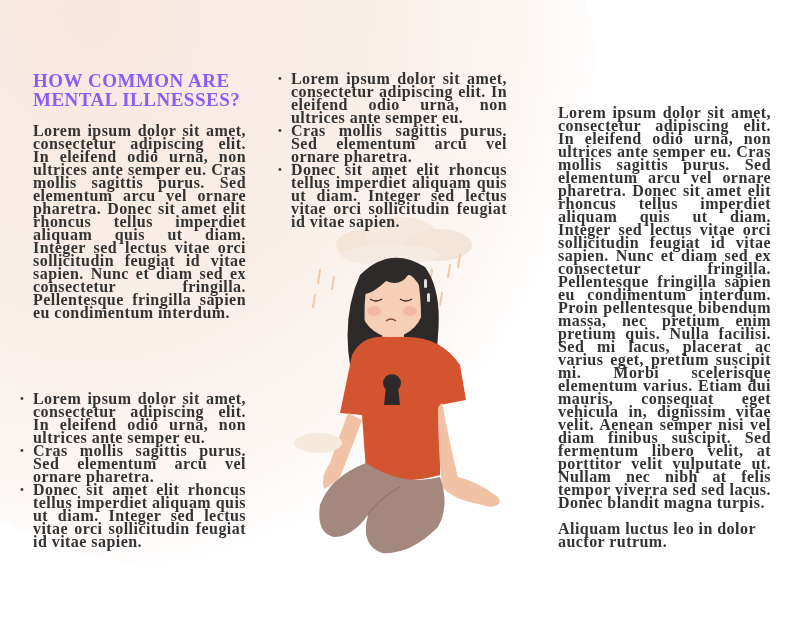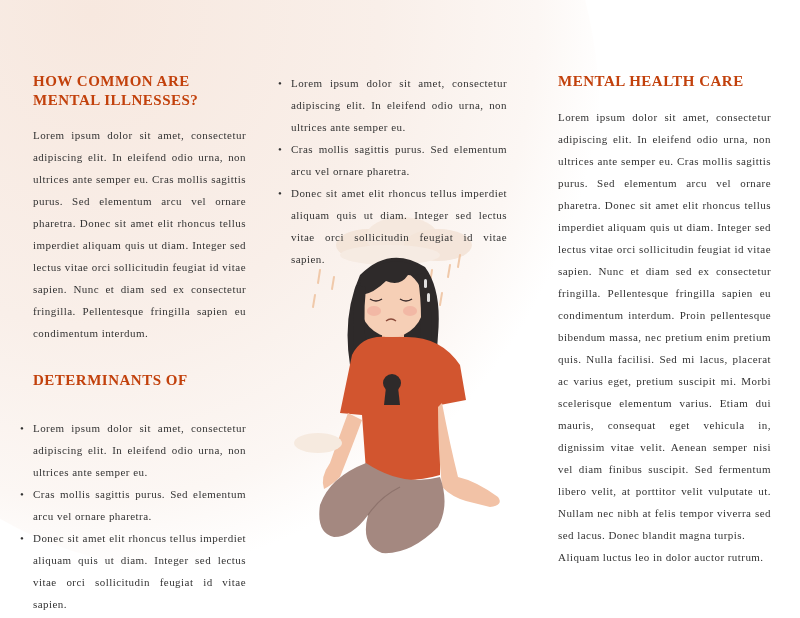--- a/index.html
+++ b/index.html
@@ -12,27 +12,27 @@
       position: absolute; left: -220px; top: -330px;
       width: 820px; height: 900px; border-radius: 50%;
       background: radial-gradient(ellipse at 38% 38%, #f7e8df 0%, #f9efe9 40%, #fcf7f4 62%, rgba(255,255,255,0) 72%);
       z-index: 0;
     }
     .col { position: absolute; z-index: 2; color: #333; }
     .col-left { left: 33px; top: 72px; width: 213px; }
     .col-mid { left: 291px; top: 72px; width: 216px; }
     .col-right { left: 558px; top: 72px; width: 213px; }
     h2 {
-      margin: 0; color: #c2410c; font-family: "Liberation Serif", "DejaVu Serif", serif;
-      font-weight: bold; font-size: 15px; line-height: 18.5px; letter-spacing: 0.5px;
+      margin: 0; color: #8b5cf6; font-family: "Liberation Serif", "DejaVu Serif", serif;
+      font-weight: bold; font-size: 19px; line-height: 18.5px; letter-spacing: 0.5px;
       text-transform: uppercase;
     }
     p, li {
       font-family: "Liberation Serif", "DejaVu Serif", serif;
-      font-weight: normal; font-size: 11px; line-height: 22px;
+      font-weight: bold; font-size: 16px; line-height: 13px;
       text-align: justify; letter-spacing: 0.45px; margin: 0;
     }
     p.body { margin-top: 15px; }
     ul { margin: 0; padding: 0 0 0 14px; list-style: none; }
     ul li { position: relative; }
     ul li::before {
       content: "•"; position: absolute; left: -13px; top: 0; font-size: 11px;
     }
     .sec2 { margin-top: 27px; }
     .sec2 ul { margin-top: 27px; margin-left: -14px; }
@@ -47,21 +47,21 @@
 <div class="col col-left">
   <section>
     <h2>
       <span>HOW COMMON ARE</span><br>
       <span>MENTAL ILLNESSES?</span>
     </h2>
     <p class="body">Lorem ipsum dolor sit amet, consectetur adipiscing elit. In eleifend odio urna, non ultrices ante semper eu. Cras mollis sagittis purus. Sed elementum arcu vel ornare pharetra. Donec sit amet elit rhoncus tellus imperdiet aliquam quis ut diam. Integer sed lectus vitae orci sollicitudin feugiat id vitae sapien. Nunc et diam sed ex consectetur fringilla. Pellentesque fringilla sapien eu condimentum interdum.</p>
   </section>
   <section class="sec2">
     <h2>
-      <span>DETERMINANTS OF</span><br>
+      <br>
     </h2>
     <ul style="padding-left:0;margin-left:0;">
       <li>Lorem ipsum dolor sit amet, consectetur adipiscing elit. In eleifend odio urna, non ultrices ante semper eu.</li>
       <li>Cras mollis sagittis purus. Sed elementum arcu vel ornare pharetra.</li>
       <li>Donec sit amet elit rhoncus tellus imperdiet aliquam quis ut diam. Integer sed lectus vitae orci sollicitudin feugiat id vitae sapien.</li>
     </ul>
   </section>
 </div>
 
 <div class="col col-mid">
@@ -121,17 +121,17 @@
 
     <ellipse cx="28" cy="228" rx="24" ry="10" fill="#f6eadf"></ellipse>
 
     <path d="M76 248 Q40 262 30 290 Q26 318 44 322 Q62 322 78 300 Q70 330 92 338 Q120 340 148 312 Q160 290 150 262 Q112 272 76 248 Z" fill="#a48880"></path>
     <path d="M78 300 Q90 282 110 272" stroke="#8e736c" stroke-width="1.2" fill="none"></path>
   </svg>
 </div>
 
 <div class="col col-right">
   <h2>
-    <span>MENTAL HEALTH CARE</span><br>
+    <br>
   </h2>
   <p class="body">Lorem ipsum dolor sit amet, consectetur adipiscing elit. In eleifend odio urna, non ultrices ante semper eu. Cras mollis sagittis purus. Sed elementum arcu vel ornare pharetra. Donec sit amet elit rhoncus tellus imperdiet aliquam quis ut diam. Integer sed lectus vitae orci sollicitudin feugiat id vitae sapien. Nunc et diam sed ex consectetur fringilla. Pellentesque fringilla sapien eu condimentum interdum. Proin pellentesque bibendum massa, nec pretium enim pretium quis. Nulla facilisi. Sed mi lacus, placerat ac varius eget, pretium suscipit mi. Morbi scelerisque elementum varius. Etiam dui mauris, consequat eget vehicula in, dignissim vitae velit. Aenean semper nisi vel diam finibus suscipit. Sed fermentum libero velit, at porttitor velit vulputate ut. Nullam nec nibh at felis tempor viverra sed sed lacus. Donec blandit magna turpis.</p>
-  <p style="text-align:left;">Aliquam luctus leo in dolor auctor rutrum.</p>
+  <p style="text-align:left;margin-top:13px;">Aliquam luctus leo in dolor auctor rutrum.</p>
 </div>
 
 </body></html>

